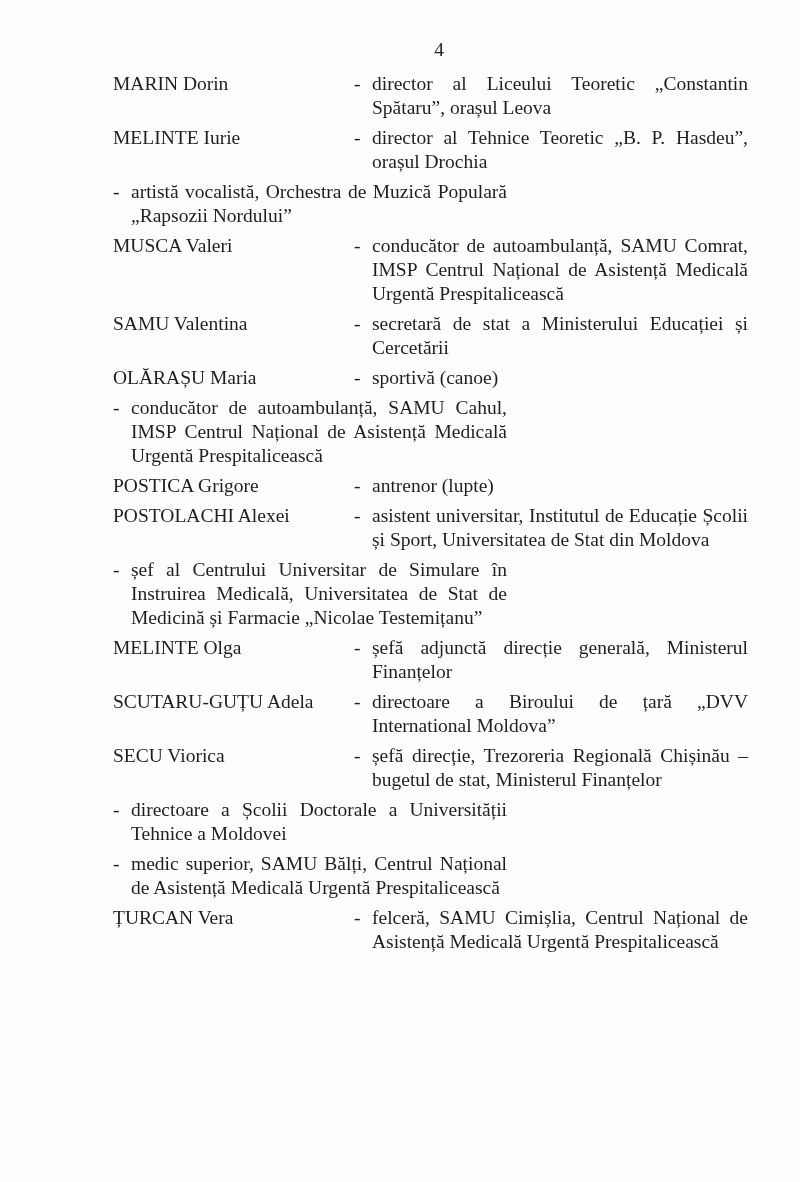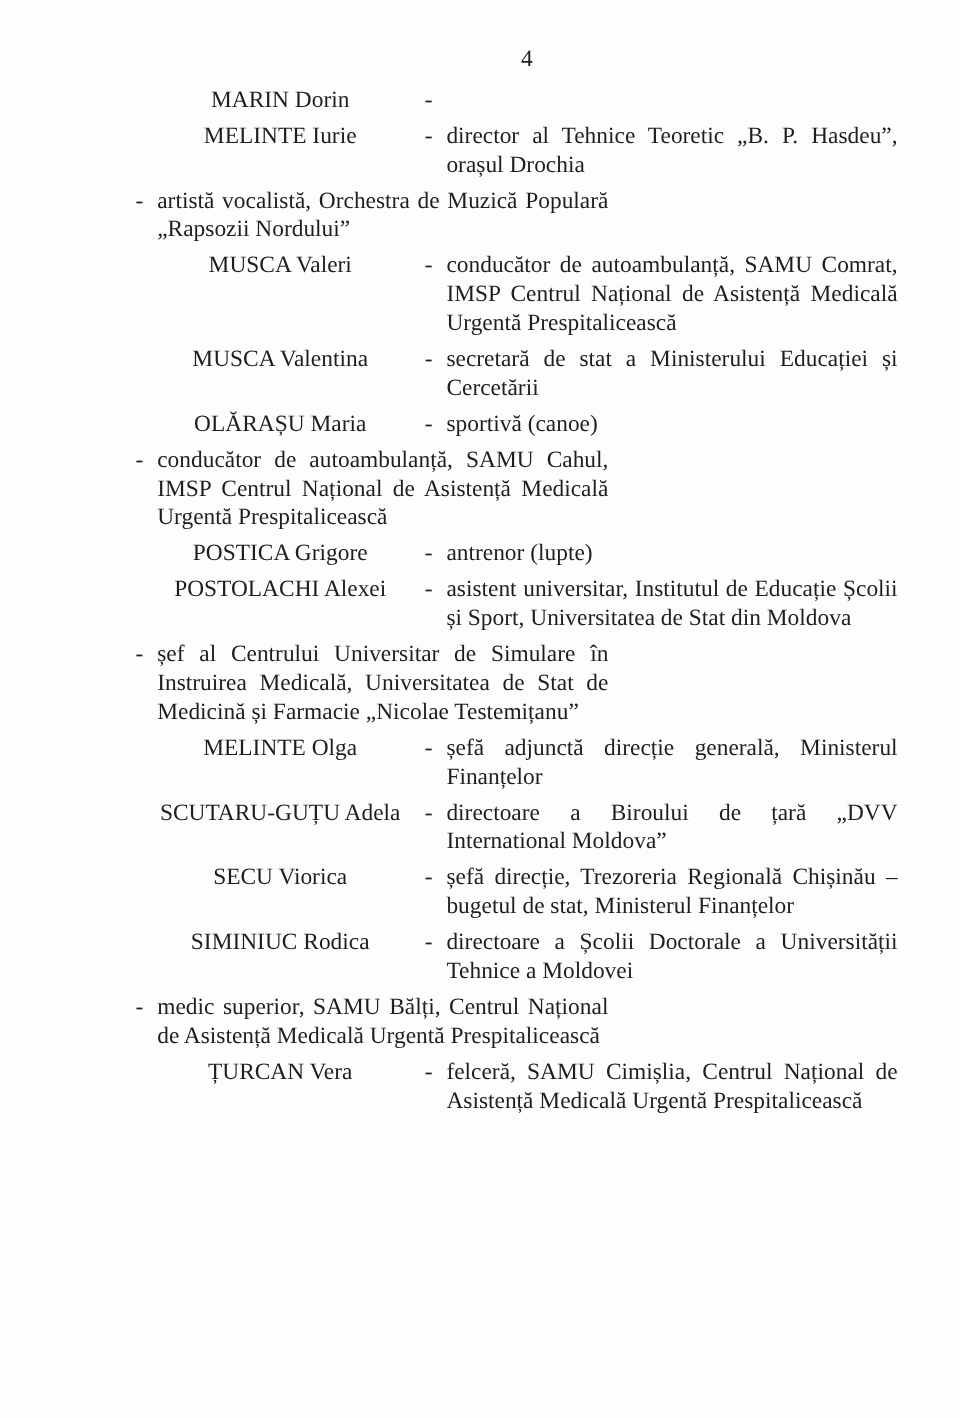--- a/index.html
+++ b/index.html
@@ -33,58 +33,58 @@
     width: 650px;
   }
   .entry {
     display: flex;
     margin-bottom: 6px;
   }
   .name {
     width: 241px;
     flex: none;
     white-space: nowrap;
-    text-align: center;
   }
   .dash {
     width: 18px;
     flex: none;
   }
   .desc {
     width: 376px;
     text-align: justify;
     text-align-last: left;
   }
 </style>
 </head>
 <body>
 
 <div class="page-number">4</div>
 
 <div class="entries">
   <div class="entry">
     <div class="name">MARIN Dorin</div>
     <div class="dash">-</div>
+    <div class="desc">director al Liceului Teoretic „Constantin Spătaru”, orașul Leova</div>
   </div>
   <div class="entry">
     <div class="name">MELINTE Iurie</div>
     <div class="dash">-</div>
     <div class="desc">director al Tehnice Teoretic „B. P. Hasdeu”, orașul Drochia</div>
   </div>
   <div class="entry">
     <div class="dash">-</div>
     <div class="desc">artistă vocalistă, Orchestra de Muzică Populară „Rapsozii Nordului”</div>
   </div>
   <div class="entry">
     <div class="name">MUSCA Valeri</div>
     <div class="dash">-</div>
     <div class="desc">conducător de autoambulanță, SAMU Comrat, IMSP Centrul Național de Asistență Medicală Urgentă Prespitalicească</div>
   </div>
   <div class="entry">
-    <div class="name">MUSCA Valentina</div>
+    <div class="name">SAMU Valentina</div>
     <div class="dash">-</div>
     <div class="desc">secretară de stat a Ministerului Educației și Cercetării</div>
   </div>
   <div class="entry">
     <div class="name">OLĂRAȘU Maria</div>
     <div class="dash">-</div>
     <div class="desc">sportivă (canoe)</div>
   </div>
   <div class="entry">
     <div class="dash">-</div>
@@ -113,21 +113,20 @@
     <div class="name">SCUTARU-GUȚU Adela</div>
     <div class="dash">-</div>
     <div class="desc">directoare a Biroului de țară „DVV International Moldova”</div>
   </div>
   <div class="entry">
     <div class="name">SECU Viorica</div>
     <div class="dash">-</div>
     <div class="desc">șefă direcție, Trezoreria Regională Chișinău – bugetul de stat, Ministerul Finanțelor</div>
   </div>
   <div class="entry">
-    <div class="name">SIMINIUC Rodica</div>
     <div class="dash">-</div>
     <div class="desc">directoare a Școlii Doctorale a Universității Tehnice a Moldovei</div>
   </div>
   <div class="entry">
     <div class="dash">-</div>
     <div class="desc">medic superior, SAMU Bălți, Centrul Național de Asistență Medicală Urgentă Prespitalicească</div>
   </div>
   <div class="entry">
     <div class="name">ȚURCAN Vera</div>
     <div class="dash">-</div>

